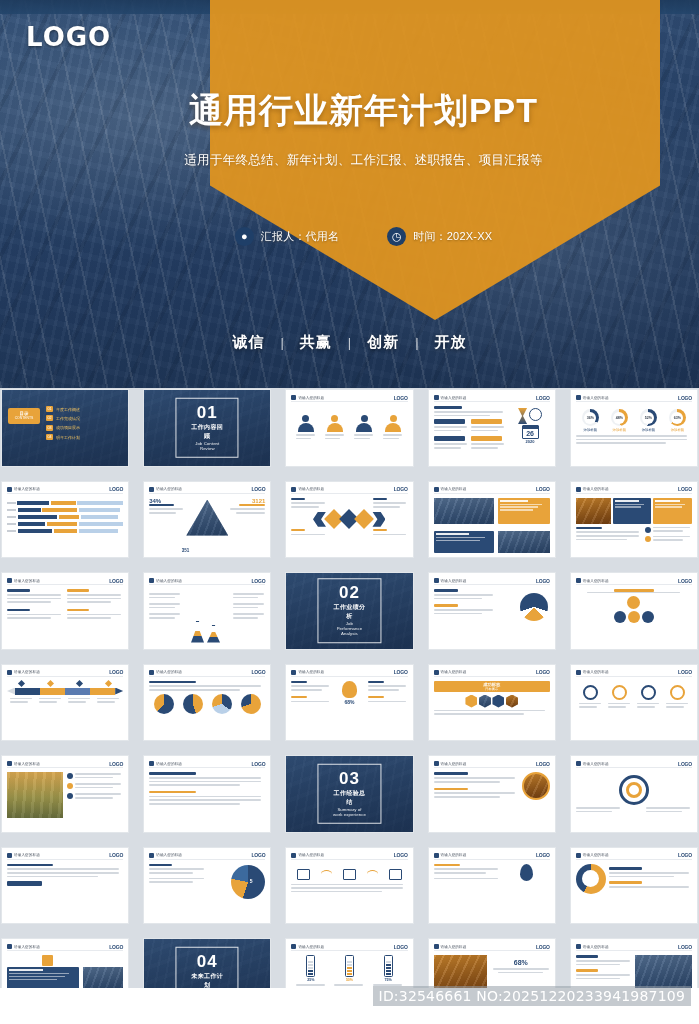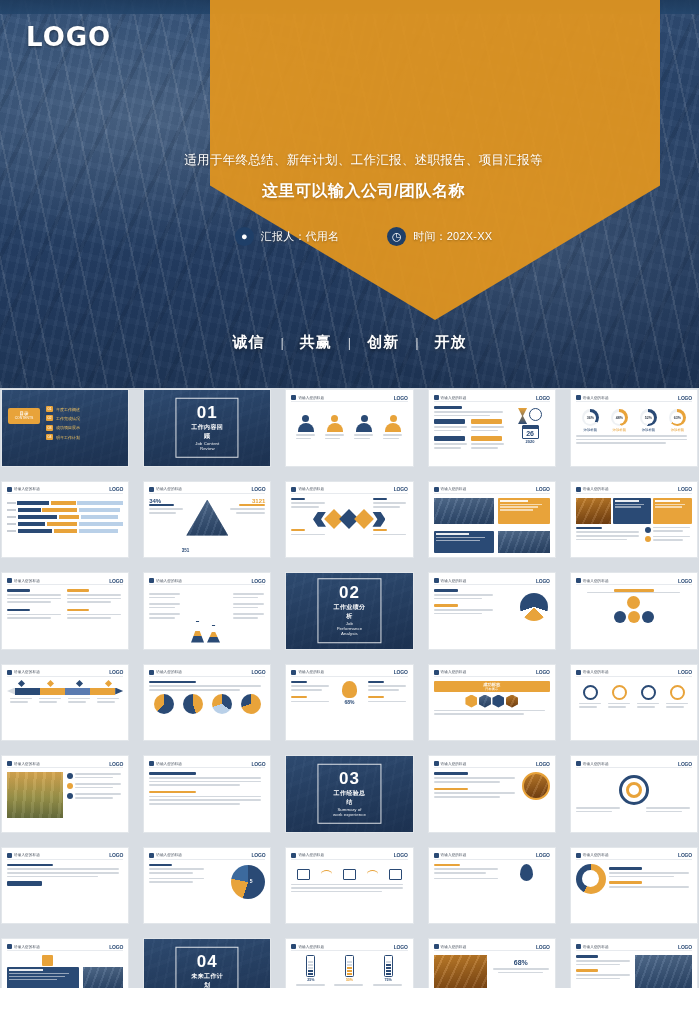--- a/index.html
+++ b/index.html
@@ -279,22 +279,22 @@
 <div id="page">
 
   <div class="hero">
     <div class="hero-photo"></div>
     <div class="hero-topbar"></div>
     <div class="banner"></div>
 
     <div class="logo">LOGO</div>
 
     <div class="hero-text">
+      <div class="hero-title">通用行业新年计划PPT</div>
       <div class="hero-sub">适用于年终总结、新年计划、工作汇报、述职报告、项目汇报等</div>
-      <div class="hero-company">这里可以输入公司/团队名称</div>
 
       <div class="hero-meta">
         <div class="meta-item">
           <span class="meta-badge">●</span>
           <span class="meta-text">汇报人：代用名</span>
         </div>
         <div class="meta-item">
           <span class="meta-badge">◷</span>
           <span class="meta-text">时间：202X-XX</span>
         </div>
@@ -1428,14 +1428,15 @@
     <div class="slide thanks dark">
       <div class="thanks-logo">LOGO</div>
       <div class="thanks-banner"></div>
       <div class="thanks-txt">汇报完毕 感谢观看</div>
       <div class="thanks-sub">适用于年终总结、新年计划、工作汇报、述职报告、项目汇报等</div>
     </div>
 
   </div>
 
   <div class="footer-strip"></div>
+  <div class="wm-id">ID:32546661 NO:20251220233941987109</div>
 
 </div>
 
 </body></html>

